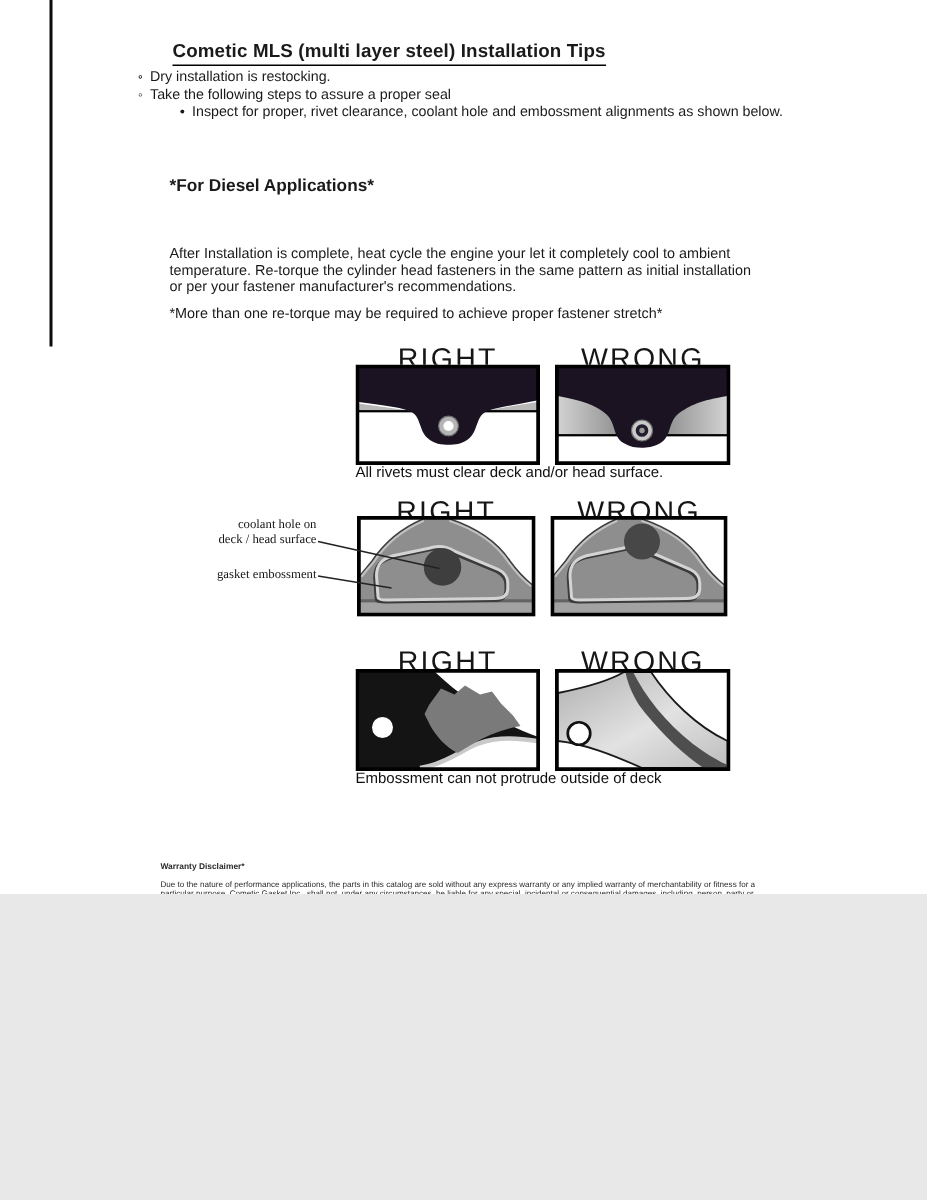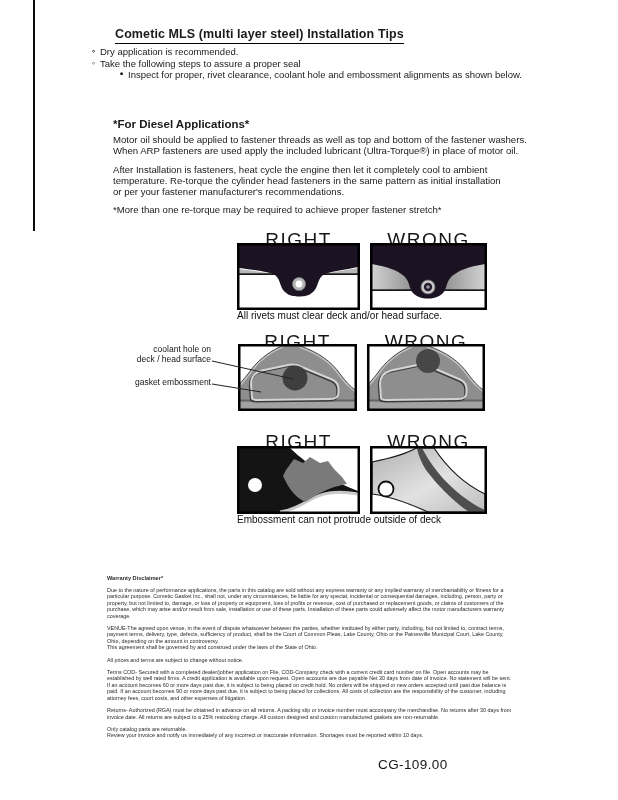--- a/index.html
+++ b/index.html
@@ -1,17 +1,17 @@
 <!DOCTYPE html>
 <html><head>
 <meta charset="utf-8">
 <style>
   html,body{margin:0;padding:0;background:#e8e8e8;}
   .page{
-    position:relative;width:618px;height:800px;background:#ffffff;overflow:hidden;
+    position:relative;width:618px;height:596px;background:#ffffff;overflow:hidden;
     font-family:"Liberation Sans","DejaVu Sans",sans-serif;color:#1a1a1a;
   }
   .abs{position:absolute;}
   .nowrap{white-space:nowrap;}
 
   .scan-line{position:absolute;left:33px;top:0;width:2px;height:231px;background:#0c0c0c;}
 
   .doc-title{
     left:115px;top:27px;font-size:12.5px;font-weight:bold;letter-spacing:.1px;
     border-bottom:1.5px solid #000;padding-bottom:2px;
@@ -22,21 +22,21 @@
   .bullet-item .marker{position:absolute;left:0;top:0;font-size:9px;}
   .bullet-item.sub{margin-left:28px;}
 
   .diesel-heading{left:113px;top:118px;font-size:11.5px;font-weight:bold;}
   .para{left:113px;font-size:9.6px;line-height:11.2px;}
   .para div{white-space:nowrap;}
 
   .rw-label{font-size:19px;letter-spacing:1.5px;text-align:center;color:#161616;}
   .caption{font-size:10px;color:#0f0f0f;line-height:10.8px;white-space:nowrap;}
 
-  .annot{font-size:8.5px;line-height:9.6px;text-align:right;color:#161616;}
+  .annot{font-size:8.5px;line-height:9.6px;text-align:right;color:#161616;font-family:Liberation Serif, serif;}
 
   .legal{left:107px;top:575px;width:407px;color:#2a2a2a;}
   .legal-heading{font-size:5.6px;font-weight:bold;margin:0 0 6px 0;}
   .lp{font-size:5.4px;line-height:6.4px;margin:0 0 6px 0;}
   .lp.tight{margin-bottom:0;}
 
   .page-code{left:378px;top:757px;font-size:13.5px;letter-spacing:.4px;color:#161616;}
 
   svg{position:absolute;display:block;}
 </style>
@@ -44,33 +44,29 @@
 <body>
 
 <div class="page">
 
   <div class="scan-line"></div>
 
   <div class="abs doc-title nowrap">Cometic MLS (multi layer steel) Installation Tips</div>
 
   <div class="abs bullets">
     <div class="bullet-item"><span class="marker">◦</span></div>
-    <div class="bullet-item"><span class="marker">◦</span><span>Dry application is recommended.</span></div>
+    <div class="bullet-item"><span class="marker">◦</span><span>Dry installation is restocking.</span></div>
     <div class="bullet-item"><span class="marker">◦</span><span>Take the following steps to assure a proper seal</span></div>
     <div class="bullet-item sub"><span class="marker">•</span></div>
     <div class="bullet-item sub"><span class="marker">•</span><span>Inspect for proper, rivet clearance, coolant hole and embossment alignments as shown below.</span></div>
   </div>
 
   <div class="abs diesel-heading nowrap">*For Diesel Applications*</div>
-  <div class="abs para" style="top:134px;">
-    <div>Motor oil should be applied to fastener threads as well as top and bottom of the fastener washers.</div>
-    <div>When ARP fasteners are used apply the included lubricant (Ultra-Torque®) in place of motor oil.</div>
-  </div>
   <div class="abs para" style="top:164px;">
-    <div>After Installation is fasteners, heat cycle the engine then let it completely cool to ambient</div>
+    <div>After Installation is complete, heat cycle the engine your let it completely cool to ambient</div>
     <div>temperature. Re-torque the cylinder head fasteners in the same pattern as initial installation</div>
     <div>or per your fastener manufacturer's recommendations.</div>
   </div>
   <div class="abs para nowrap" style="top:204px;">*More than one re-torque may be required to achieve proper fastener stretch*</div>
 
   <div class="abs rw-label" style="left:237px;top:229px;width:123px;">RIGHT</div>
   <div class="abs rw-label" style="left:370px;top:229px;width:117px;">WRONG</div>
 
   <svg style="left:237px;top:243px;" width="123" height="67" viewBox="0 0 123 67">
     <rect x="0" y="0" width="123" height="67" fill="#ffffff"></rect>

